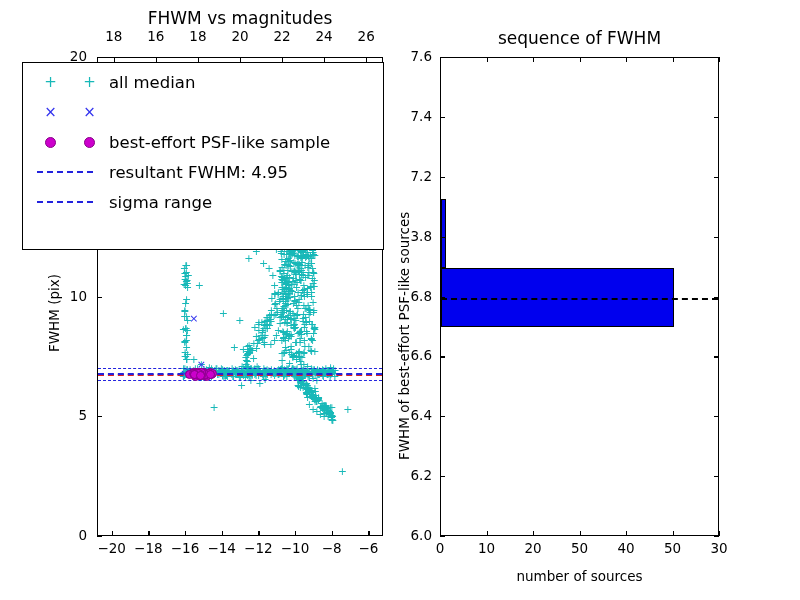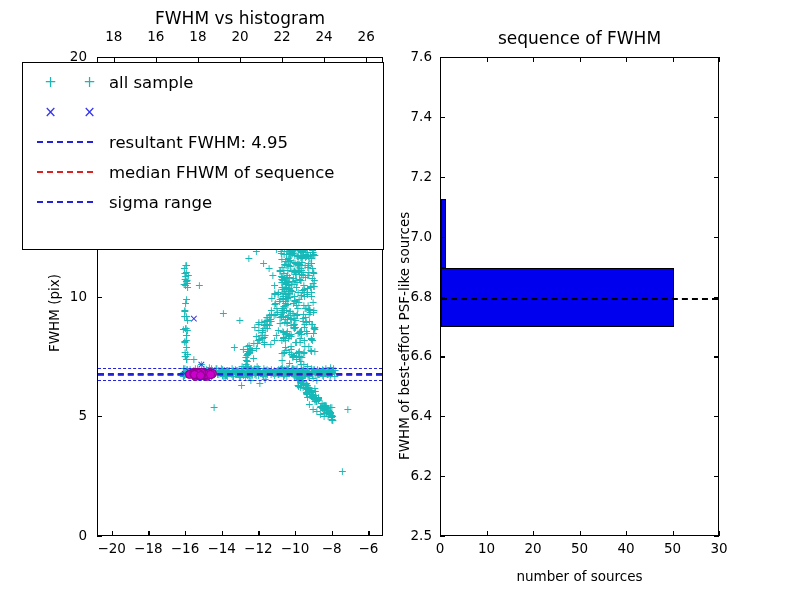--- a/index.html
+++ b/index.html
@@ -49,21 +49,21 @@
   
   .bar{position:absolute;background:#0000ee;border:1.2px solid #000;
     box-sizing:border-box;}
   .medline{position:absolute;height:0;border-top:2px dashed #000;}
 </style>
 </head>
 <body>
 
 <div class="fig">
 
-  <div class="title" style="left:97px;top:8px;width:286px;">FWHM vs histogram</div>
+  <div class="title" style="left:97px;top:8px;width:286px;">FHWM vs magnitudes</div>
 
   <div id="top-ticks">
       <div class="tick" style="left: 113.824px; top: 28px; width: 60px; text-align: center; margin-left: -30px;">18</div>
       <div class="tick" style="left: 155.882px; top: 28px; width: 60px; text-align: center; margin-left: -30px;">16</div>
       <div class="tick" style="left: 197.941px; top: 28px; width: 60px; text-align: center; margin-left: -30px;">18</div>
       <div class="tick" style="left: 240px; top: 28px; width: 60px; text-align: center; margin-left: -30px;">20</div>
       <div class="tick" style="left: 282.059px; top: 28px; width: 60px; text-align: center; margin-left: -30px;">22</div>
       <div class="tick" style="left: 324.118px; top: 28px; width: 60px; text-align: center; margin-left: -30px;">24</div>
       <div class="tick" style="left: 366.176px; top: 28px; width: 60px; text-align: center; margin-left: -30px;">26</div>
     </div>
@@ -1267,57 +1267,58 @@
 
   <div class="ylabel-rot" style="left:46px;top:352px;">FWHM (pix)</div>
 
 
   <div class="legend" id="legend-box" style="left:22px;top:62px;width:362px;height:188px;padding:4px 0 0 8px;">
       <div class="lgrow">
         <div class="lgmark">
           <span class="lgplus">+</span>
           <span class="lgplus">+</span>
         </div>
-        <div class="lgtext">all sample</div>
+        <div class="lgtext">all median</div>
       </div>
       <div class="lgrow">
         <div class="lgmark">
           <span class="lgcross">×</span>
           <span class="lgcross">×</span>
         </div>
+      </div>
+      <div class="lgrow">
+        <div class="lgmark">
+          <span class="lgdot"></span>
+          <span class="lgdot"></span>
+        </div>
+        <div class="lgtext">best-effort PSF-like sample</div>
       </div>
       <div class="lgrow">
         <div class="lgmark" style="justify-content: flex-start;">
           <span class="lgline" style="border-top:2px dashed #2222dd;"></span>
         </div>
         <div class="lgtext">resultant FWHM: 4.95</div>
       </div>
       <div class="lgrow">
         <div class="lgmark" style="justify-content: flex-start;">
-          <span class="lgline" style="border-top:2px dashed #dd2222;"></span>
-        </div>
-        <div class="lgtext">median FHWM of sequence</div>
-      </div>
-      <div class="lgrow">
-        <div class="lgmark" style="justify-content: flex-start;">
           <span class="lgline" style="border-top:2px dashed #2222dd;"></span>
         </div>
         <div class="lgtext">sigma range</div>
       </div>
     </div>
 
   <div class="title" style="left:440px;top:28px;width:279px;">sequence of FWHM</div>
 
   <div id="righty-ticks">
-      <div class="tick" style="left: 432px; top: 527px; transform: translateX(-100%);">2.5</div>
+      <div class="tick" style="left: 432px; top: 527px; transform: translateX(-100%);">6.0</div>
       <div class="tick" style="left: 432px; top: 467.125px; transform: translateX(-100%);">6.2</div>
       <div class="tick" style="left: 432px; top: 407.25px; transform: translateX(-100%);">6.4</div>
       <div class="tick" style="left: 432px; top: 347.375px; transform: translateX(-100%);">6.6</div>
       <div class="tick" style="left: 432px; top: 287.5px; transform: translateX(-100%);">6.8</div>
-      <div class="tick" style="left: 432px; top: 227.625px; transform: translateX(-100%);">7.0</div>
+      <div class="tick" style="left: 432px; top: 227.625px; transform: translateX(-100%);">3.8</div>
       <div class="tick" style="left: 432px; top: 167.75px; transform: translateX(-100%);">7.2</div>
       <div class="tick" style="left: 432px; top: 107.875px; transform: translateX(-100%);">7.4</div>
       <div class="tick" style="left: 432px; top: 48px; transform: translateX(-100%);">7.6</div>
     </div>
   <div id="rightx-ticks">
       <div class="tick" style="left: 440px; top: 540px; width: 60px; text-align: center; margin-left: -30px;">0</div>
       <div class="tick" style="left: 486.5px; top: 540px; width: 60px; text-align: center; margin-left: -30px;">10</div>
       <div class="tick" style="left: 533px; top: 540px; width: 60px; text-align: center; margin-left: -30px;">20</div>
       <div class="tick" style="left: 579.5px; top: 540px; width: 60px; text-align: center; margin-left: -30px;">50</div>
       <div class="tick" style="left: 626px; top: 540px; width: 60px; text-align: center; margin-left: -30px;">40</div>

